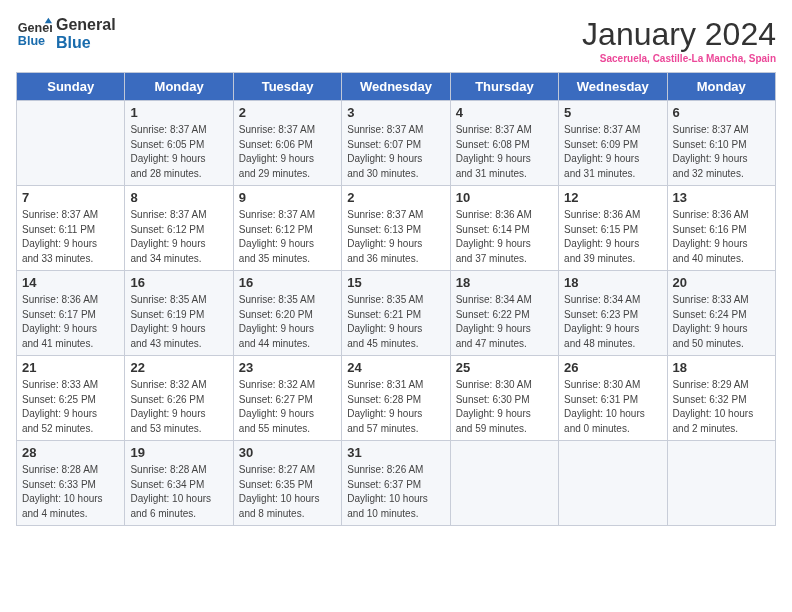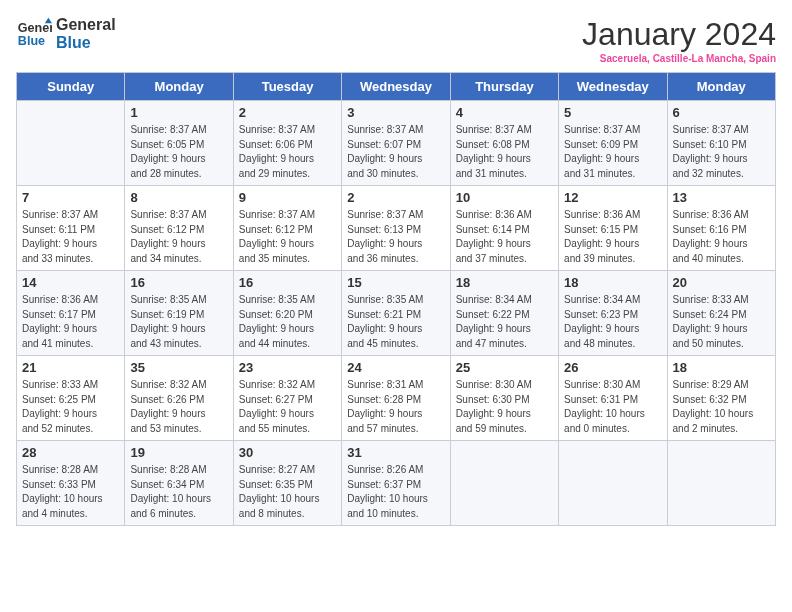--- a/index.html
+++ b/index.html
@@ -201,21 +201,21 @@
           <span class="day-number">20</span>
           <div class="day-info">Sunrise: 8:33 AM<br>Sunset: 6:24 PM<br>Daylight: 9 hours<br>and 50 minutes.</div>
         </td>
       </tr>
       <tr>
         <td>
           <span class="day-number">21</span>
           <div class="day-info">Sunrise: 8:33 AM<br>Sunset: 6:25 PM<br>Daylight: 9 hours<br>and 52 minutes.</div>
         </td>
         <td>
-          <span class="day-number">35</span>
+          <span class="day-number">22</span>
           <div class="day-info">Sunrise: 8:32 AM<br>Sunset: 6:26 PM<br>Daylight: 9 hours<br>and 53 minutes.</div>
         </td>
         <td>
           <span class="day-number">23</span>
           <div class="day-info">Sunrise: 8:32 AM<br>Sunset: 6:27 PM<br>Daylight: 9 hours<br>and 55 minutes.</div>
         </td>
         <td>
           <span class="day-number">24</span>
           <div class="day-info">Sunrise: 8:31 AM<br>Sunset: 6:28 PM<br>Daylight: 9 hours<br>and 57 minutes.</div>
         </td>

